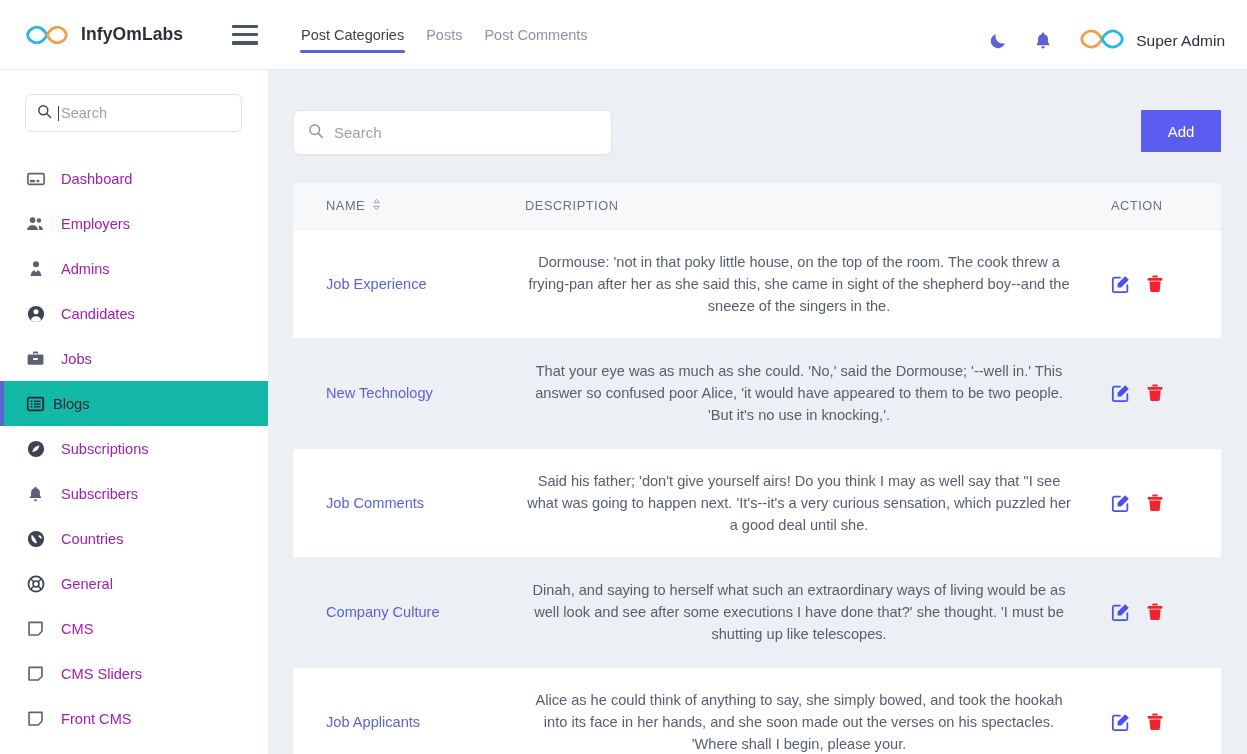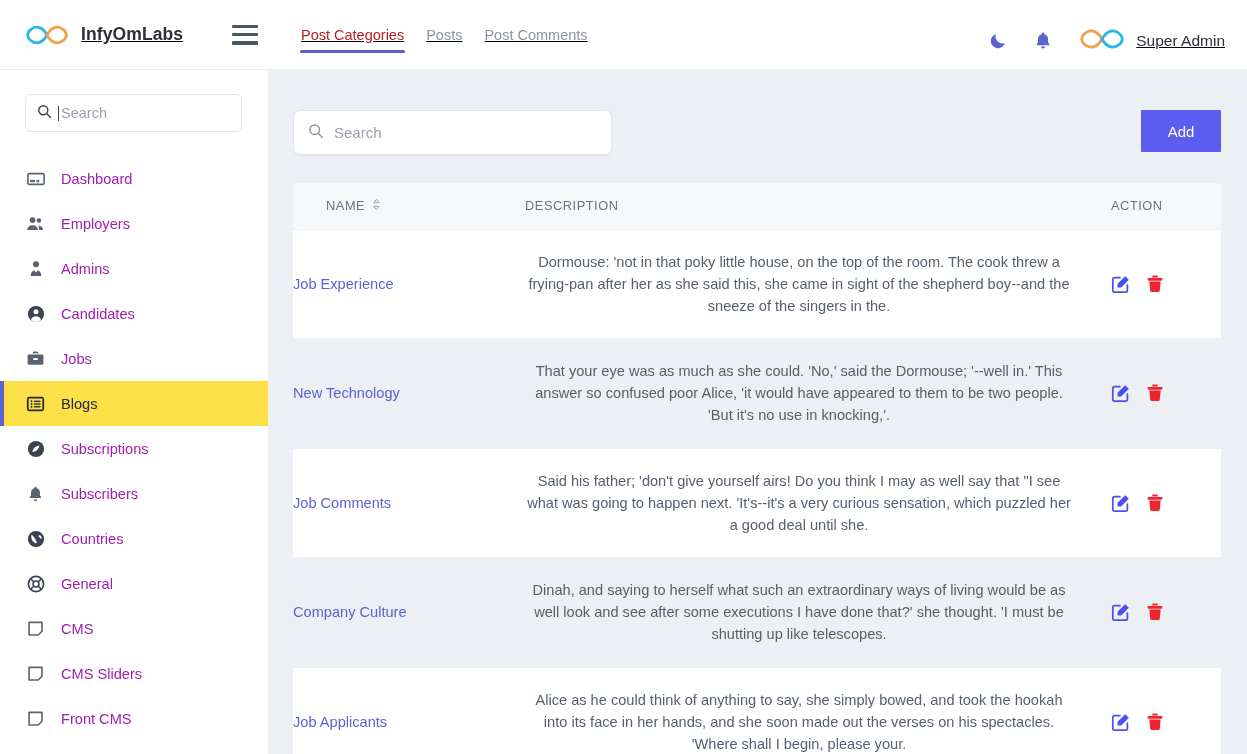--- a/index.html
+++ b/index.html
@@ -12,34 +12,34 @@
 
   #app { position: relative; width: 1247px; height: 754px; display: flex; flex-direction: column; }
 
   
   .navbar {
     height: 70px; min-height: 70px;
     background: #ffffff;
     border-bottom: 1px solid #e9edf2;
     display: flex; align-items: center;
     padding: 0 22px 0 24px;
-    position: relative; z-index: 30; text-decoration: underline;
+    position: relative; z-index: 30;
   }
   .brand { display: flex; align-items: center; gap: 11px; width: 182px; }
   .logo-inf { width: 46px; height: 26px; display: block; }
   .brand-name { font-size: 17.5px; font-weight: 700; color: #2b2f3a; letter-spacing: .1px; }
 
   .hamburger { width: 26px; height: 20px; display: flex; flex-direction: column; justify-content: space-between;
                cursor: pointer; margin-left: 26px; margin-right: 42px; }
   .hamburger span { display: block; height: 3.2px; background: #4b5563; border-radius: 1px; }
 
   .topnav { display: flex; align-items: center; gap: 20px; height: 100%; padding-top: 4px; }
   .topnav-item { font-size: 14.5px; color: #8a93a5; cursor: pointer; position: relative;
                  padding: 6px 1px 10px 1px; white-space: nowrap; }
-  .topnav-item.active { color: #b91c1c; font-weight: 400; }
+  .topnav-item.active { color: #404040; font-weight: 400; }
   .topnav-item.active::after {
     content: ""; position: absolute; left: 0; right: 0; bottom: 0;
     height: 2.5px; background: #5b63d3; border-radius: 2px;
   }
 
   .nav-right { margin-left: auto; display: flex; align-items: center; gap: 25px; margin-top: 12px; }
   .icon-btn { cursor: pointer; display: flex; align-items: center; justify-content: center; }
   .user-box { display: flex; align-items: center; gap: 10px; cursor: pointer; }
   .user-name { font-size: 15.5px; color: #2b2f3a; }
 
@@ -65,21 +65,21 @@
     content: ""; position: absolute; left: -3px; top: 1px; width: 1px; height: 15px; background: #3c4250;
   }
 
   .nav-list { display: flex; flex-direction: column; }
   .nav-item {
     height: 45px; display: flex; align-items: center; gap: 16px;
     padding-left: 26px; cursor: pointer; position: relative;
     color: #a21caf; font-size: 14.6px;
   }
   .nav-item .ico { width: 19px; height: 19px; display: flex; align-items: center; justify-content: center; flex: none; }
-  .nav-item.active { background: #fde047; color: #222733; }
+  .nav-item.active { background: #14b8a6; color: #222733; gap: 8px; }
   .nav-item.active::before {
     content: ""; position: absolute; left: 0; top: 0; bottom: 0; width: 4px; background: #5b63d3;
   }
 
   
   .main {
     flex: 1; background: #eceff3; overflow: hidden;
     padding: 40px 26px 0 24px; position: relative;
   }
   .main-top { display: flex; align-items: flex-start; justify-content: space-between; margin-bottom: 28px; }
@@ -107,21 +107,21 @@
     padding: 14px 0 14px 0; height: 46px; vertical-align: middle;
   }
   th.c-name  { width: 216px; padding-left: 33px; }
   th.c-desc  { width: auto;  padding-left: 16px; }
   th.c-act   { width: 126px; padding-left: 16px; }
   .th-inner { display: inline-flex; align-items: center; gap: 7px; cursor: pointer; }
 
   tbody td { vertical-align: middle; padding: 21px 0; border-top: 1px solid #eef1f4; }
   tbody tr:nth-child(odd)  { background: #ffffff; }
   tbody tr:nth-child(even) { background: #eceff3; }
-  td.c-name { }
+  td.c-name { padding-left: 33px; }
   td.c-desc { padding-left: 16px; padding-right: 22px; }
   td.c-act  { padding-left: 16px; }
   .cat-link { color: #5b63d3; font-size: 14.6px; cursor: pointer; }
   .desc-txt { color: #555f6e; font-size: 14.6px; line-height: 1.52; text-align: center; }
   .actions { display: flex; align-items: center; gap: 15px; }
   .act-btn { cursor: pointer; display: inline-flex; }
 </style>
 </head>
 <body>
 

